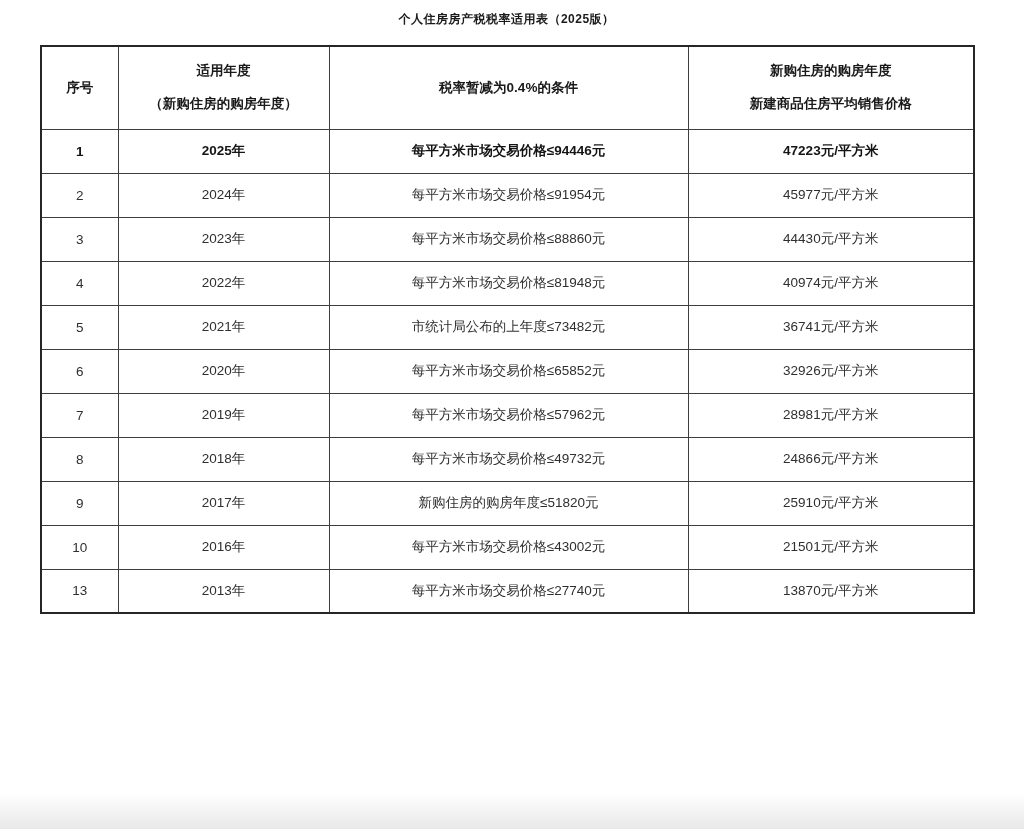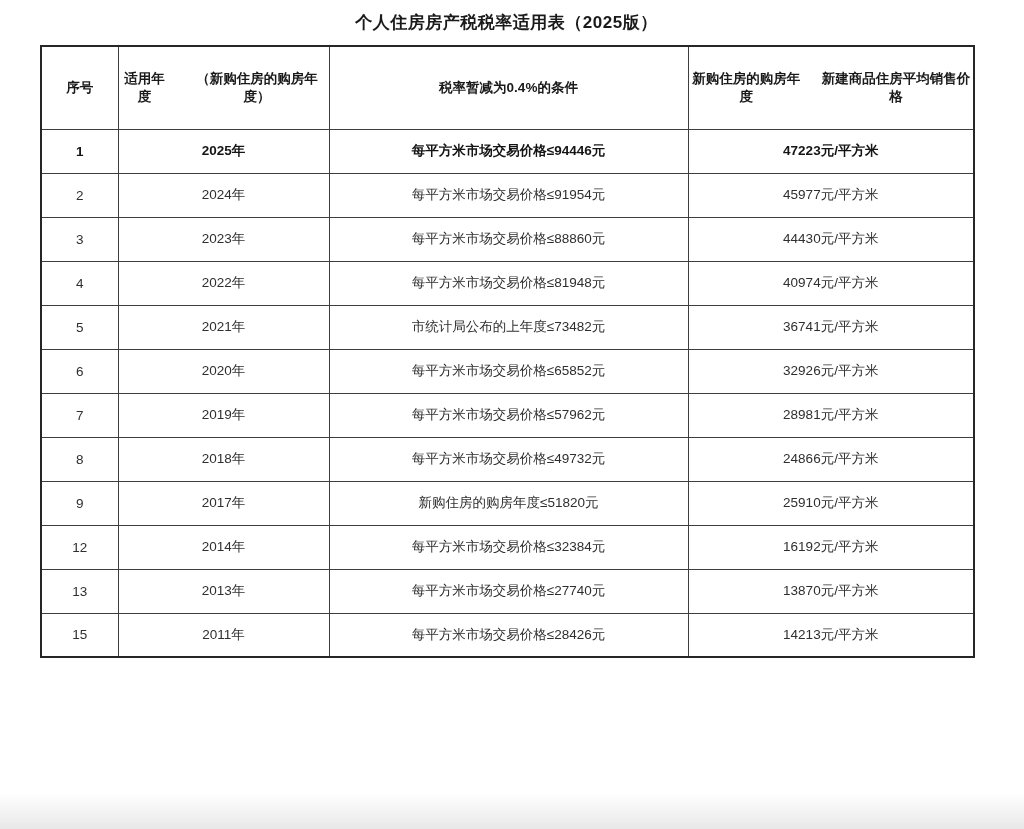--- a/index.html
+++ b/index.html
@@ -9,21 +9,21 @@
     background: #ffffff;
     overflow: hidden;
     font-family: "Liberation Sans", "DejaVu Sans", sans-serif;
     position: relative;
   }
   .page-title {
     width: 933px;
     margin: 0 51px 0 40px;
     padding-top: 11px;
     text-align: center;
-    font-size: 17px;
+    font-size: 12px;
     font-weight: bold;
     color: #1a1a1a;
     letter-spacing: 0.5px;
   }
   .table-wrap {
     position: absolute;
     left: 40px;
     top: 45px;
   }
   table.tax-table {
@@ -49,21 +49,21 @@
   table.tax-table td {
     font-weight: normal;
     color: #2f2f2f;
   }
   table.tax-table tr.bold-row td {
     font-weight: bold;
     color: #141414;
   }
   .two-line {
     display: flex;
-    flex-direction: row;
+    flex-direction: column;
     align-items: center;
     justify-content: center;
     gap: 15px;
   }
   .bottom-fade {
     position: absolute;
     left: 0;
     bottom: 0;
     width: 1024px;
     height: 36px;
@@ -159,40 +159,34 @@
     <td>24866元/平方米</td>
   </tr>
 
   <tr>
     <td>9</td>
     <td>2017年</td>
     <td>新购住房的购房年度≤51820元</td>
     <td>25910元/平方米</td>
   </tr>
 
+  <tr>
+    <td>10</td>
+    <td>2016年</td>
+    <td>每平方米市场交易价格≤43002元</td>
+    <td>21501元/平方米</td>
+  </tr>
 
 
-  <tr>
-    <td>12</td>
-    <td>2014年</td>
-    <td>每平方米市场交易价格≤32384元</td>
-    <td>16192元/平方米</td>
-  </tr>
 
   <tr>
     <td>13</td>
     <td>2013年</td>
     <td>每平方米市场交易价格≤27740元</td>
     <td>13870元/平方米</td>
   </tr>
 
 
-  <tr>
-    <td>15</td>
-    <td>2011年</td>
-    <td>每平方米市场交易价格≤28426元</td>
-    <td>14213元/平方米</td>
-  </tr>
 </tbody>
   </table>
 </div>
 
 <div class="bottom-fade"></div>
 
 </body></html>

